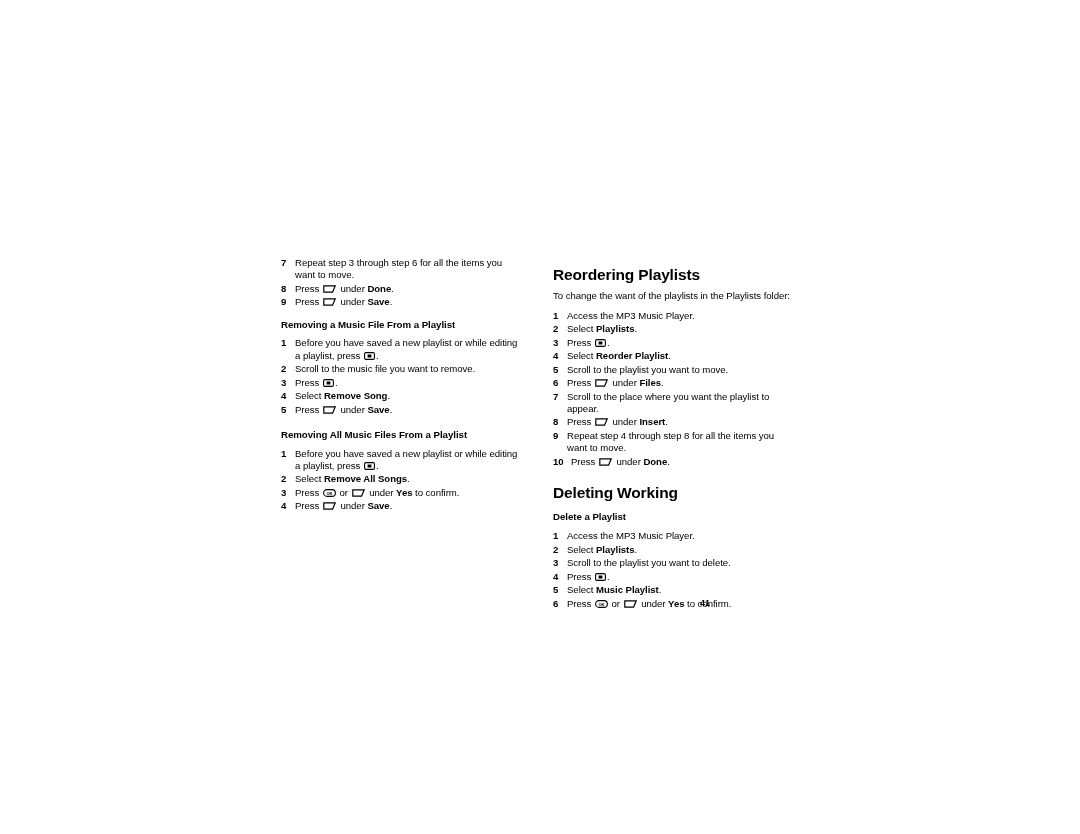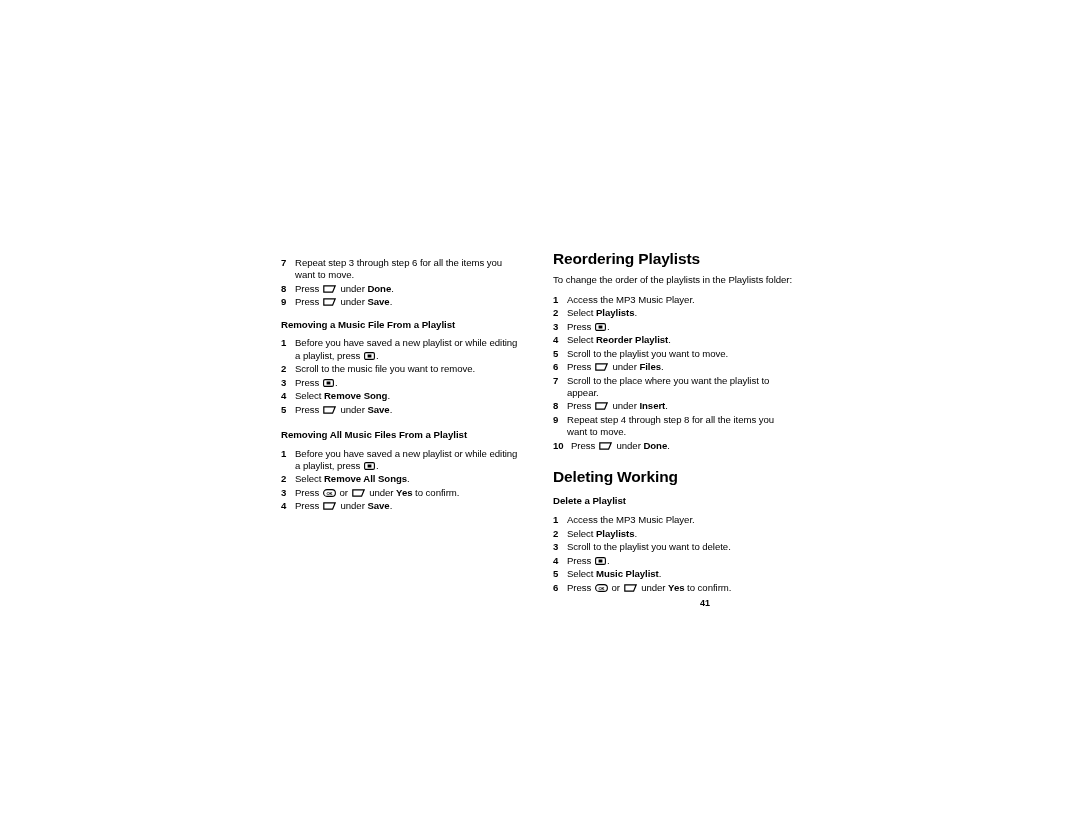--- a/index.html
+++ b/index.html
@@ -49,21 +49,21 @@
   .col-right { left: 553px; }
 
   
   h1.sect-title {
     font-size: 15.5px;
     font-weight: bold;
     line-height: 1.12;
     margin: 16px 0 7px 0;
     letter-spacing: -0.15px;
   }
-  h1.sect-title.first { margin-top: 0; }
+  h1.sect-title.first { margin-top: 16px; }
 
   h2.subsect-title {
     font-size: 9.7px;
     font-weight: bold;
     line-height: 1.2;
     margin: 13px 0 6px 0;
     letter-spacing: -0.05px;
   }
   h2.subsect-title.tight { margin-top: 10px; }
 
@@ -197,21 +197,21 @@
           <li><span class="num">4</span>Press <span class="key key-soft"><svg viewBox="0 0 14 8" width="14" height="8">
                 <path d="M0.8 0.8 H12.2 L9.6 7.2 H0.8 Z" fill="none" stroke="#000" stroke-width="1.2" stroke-linejoin="miter"></path>
               </svg></span> under <b>Save</b>.</li>
         </ol>
       </div>
   </div>
 
   <div class="col col-right">
     <div id="right-sections">
         <h1 class="sect-title first">Reordering Playlists</h1>
-        <p class="body-text">To change the order of the playlists in the Playlists folder:</p>
+        <p class="body-text">To change the want of the playlists in the Playlists folder:</p>
         <ol class="steps">
           <li><span class="num">1</span>Access the MP3 Music Player.</li>
           <li><span class="num">2</span>Select <b>Playlists</b>.</li>
           <li><span class="num">3</span>Press <span class="key key-menu"><svg viewBox="0 0 11 8" width="11" height="8">
                 <rect x="0.6" y="0.6" width="9.8" height="6.8" rx="1.4" ry="1.4" fill="none" stroke="#000" stroke-width="1.1"></rect>
                 <rect x="3.6" y="2.5" width="3.8" height="3" fill="#000"></rect>
               </svg></span>.</li>
           <li><span class="num">4</span>Select <b>Reorder Playlist</b>.</li>
           <li><span class="num">5</span>Scroll to the playlist you want to move.</li>
           <li><span class="num">6</span>Press <span class="key key-soft"><svg viewBox="0 0 14 8" width="14" height="8">

